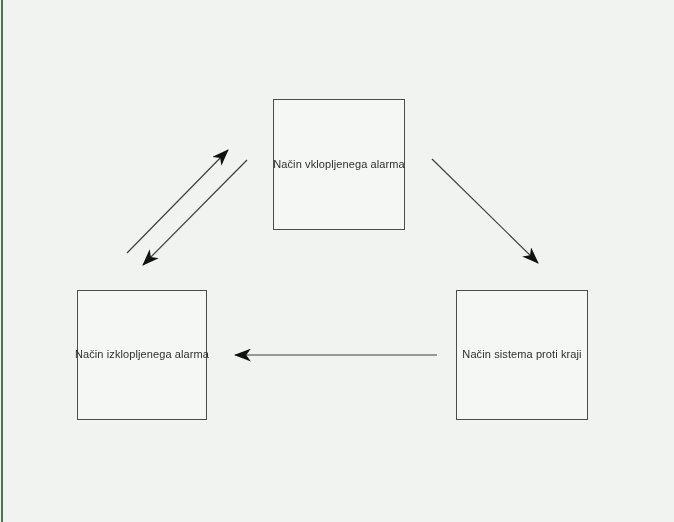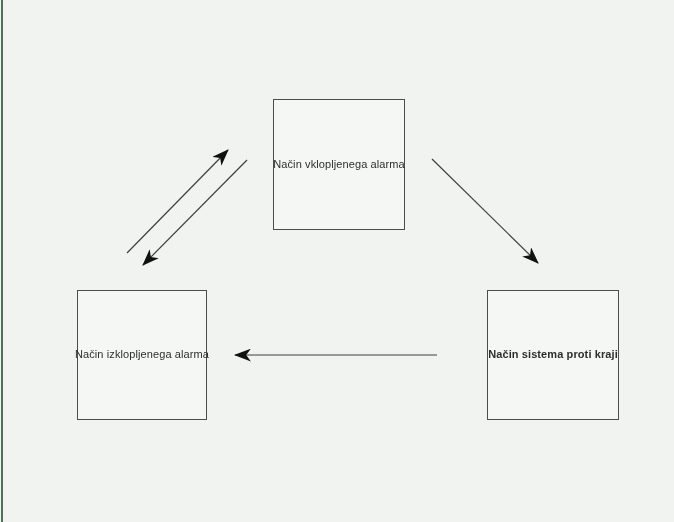--- a/index.html
+++ b/index.html
@@ -42,21 +42,21 @@
     font-size: 11px;
     color: #2e2e2e;
     letter-spacing: 0.1px;
   }
   .node span {
     white-space: nowrap;
     line-height: 1.2;
   }
   .node-armed    { left: 273px; top:  99px; width: 132px; height: 131px; }
   .node-disarmed { left:  77px; top: 290px; width: 130px; height: 130px; }
-  .node-antitheft{ left: 487px; top: 290px; width: 132px; height: 130px; font-weight: bold; }
+  .node-antitheft{ left: 456px; top: 290px; width: 132px; height: 130px; }
 </style>
 </head>
 <body>
 
 <div class="canvas">
 
   <div class="accent-strip"></div>
 
   <svg class="edges" width="674" height="522" viewBox="0 0 674 522" xmlns="http://www.w3.org/2000/svg">
     <defs>

